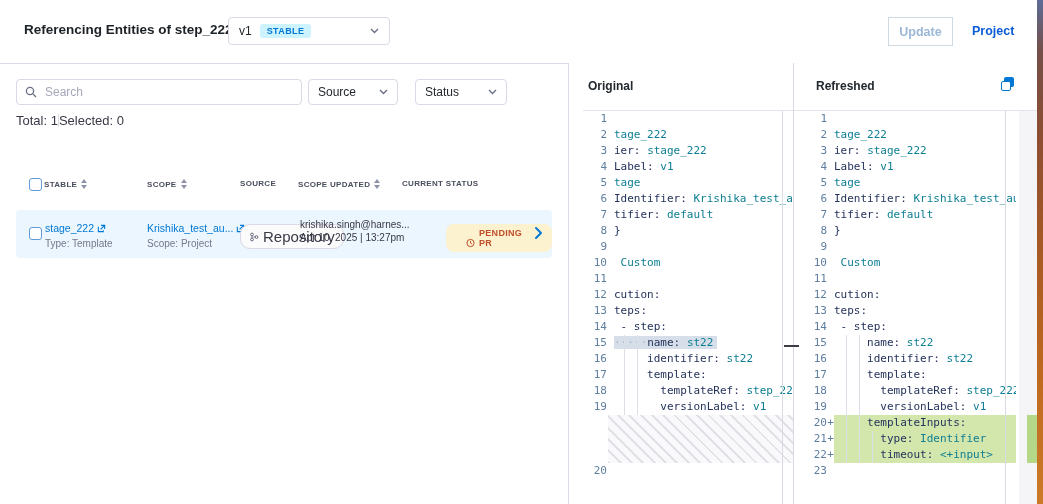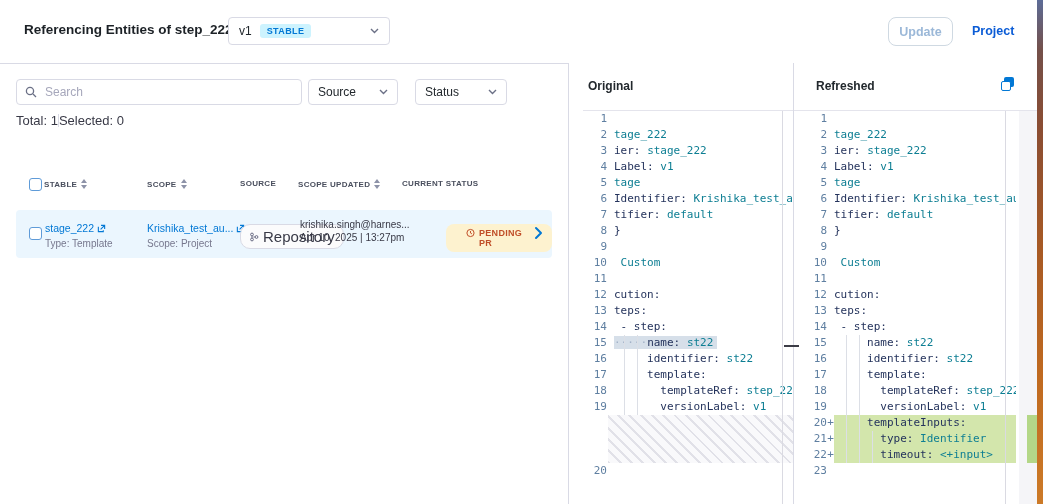--- a/index.html
+++ b/index.html
@@ -8,21 +8,21 @@
   .abs{position:absolute;}
 
   
   .title{left:24px;top:22px;font-size:13.5px;font-weight:700;color:#1c2126;}
   .version-dd{left:228px;top:17px;width:162px;height:28px;border:1px solid #d9dae5;border-radius:4px;
     background:#fff;display:flex;align-items:center;gap:8px;padding:0 10px;box-sizing:border-box;cursor:pointer;}
   .version-dd .vlabel{font-size:12px;color:#22282d;}
   .badge-stable{background:#cdf3fe;color:#0278d5;font-size:9px;font-weight:700;letter-spacing:.4px;
     padding:2px 7px;border-radius:3px;}
   .dd-spacer{flex:1;}
-  .btn-update{left:888px;top:17px;width:65px;height:29px;border:1px solid #cfd9e2;border-radius:8px;
+  .btn-update{left:888px;top:17px;width:65px;height:29px;border:1px solid #cfd9e2;border-radius:0;
     background:#fff;color:#9bb8d8;font-size:12.5px;font-weight:700;font-family:inherit;}
   .btn-cancel{left:966px;top:23px;font-size:12.5px;font-weight:700;color:#0b5cd6;background:none;border:none;
     font-family:inherit;cursor:pointer;}
   .hdr-line{left:0;top:63px;width:568px;height:1px;background:#d9dae5;}
 
   
   .search-box{left:16px;top:79px;width:286px;height:26px;border:1px solid #d9dae5;border-radius:4px;
     background:#fff;display:flex;align-items:center;padding:0 8px;gap:6px;box-sizing:border-box;}
   .search-box input{border:none;outline:none;flex:1;font-size:12px;font-family:inherit;color:#22282d;background:transparent;}
   .search-box input::placeholder{color:#a6a7bb;}
@@ -42,21 +42,21 @@
   .sort .up{border-bottom:4px solid #8d92a8;}
   .sort .dn{border-top:4px solid #8d92a8;}
   .row{left:16px;top:210px;width:536px;height:48px;background:#ebf6fe;border-radius:4px;cursor:pointer;}
   .row .cell{position:absolute;}
   .link{color:#0278d5;font-size:10.5px;text-decoration:none;display:inline-flex;align-items:center;gap:3px;}
   .sub{font-size:10px;color:#77788e;}
   .pill{display:inline-flex;align-items:center;gap:4px;background:#fbfbfc;border:1px solid #d9dae5;
     border-radius:10px;padding:3px 8px;font-size:15px;color:#383946;}
   .upd1{font-size:10px;color:#383946;}
   .upd2{font-size:10px;color:#383946;}
-  .badge-pending{display:inline-flex;align-items:flex-start;gap:4px;background:#fdf2cf;color:#c04e28;
+  .badge-pending{display:inline-flex;align-items:flex-end;gap:4px;background:#fdf2cf;color:#c04e28;
     font-size:9px;font-weight:700;letter-spacing:.3px;padding:4px 20px;border-radius:8px;}
 
   
   .panel-border{left:568px;top:63px;width:1px;height:441px;background:#d9dae5;}
   .pane-divider{left:793px;top:63px;width:1px;height:441px;background:#d9dae5;}
   .pane-title{font-size:12px;font-weight:700;color:#22282d;}
   .pane-title.orig{left:588px;top:79px;}
   .pane-title.refr{left:816px;top:79px;}
   .pane-underline{left:583px;top:110px;width:454px;height:1px;background:#e4e4ec;}
   .copy-icon{left:1001px;top:77px;width:15px;height:15px;cursor:pointer;}

